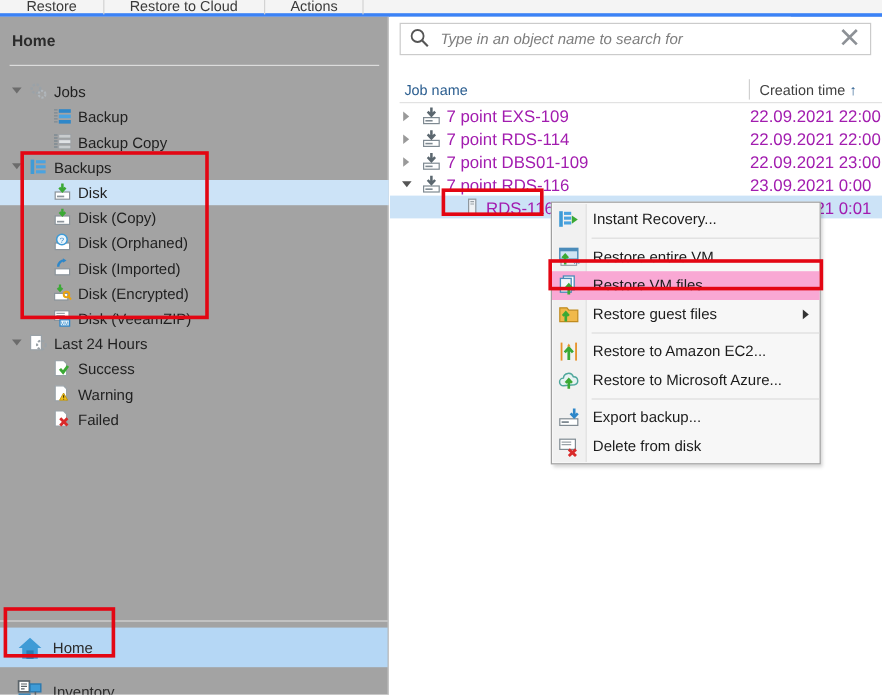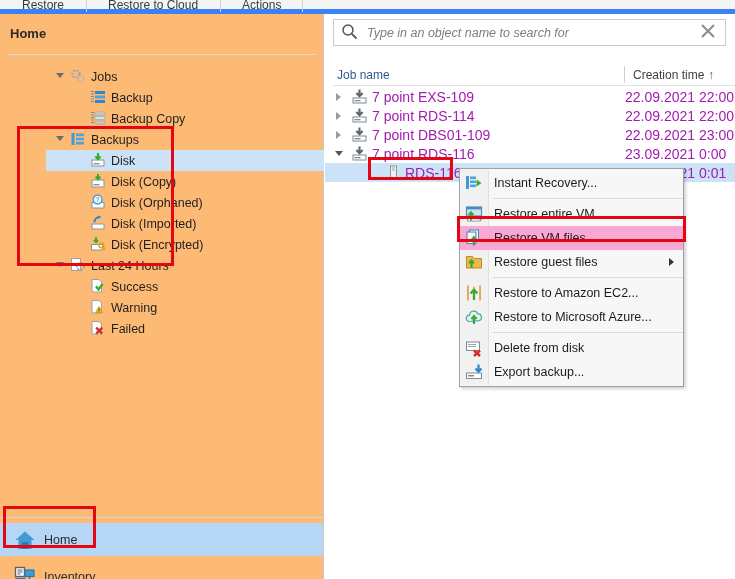--- a/index.html
+++ b/index.html
@@ -12,21 +12,21 @@
     font-size: 12px;
     color: #1a1a1a;
   }
 
   #app { position: relative; width: 735px; height: 579px; }
 
   
   .ribbon {
     position: absolute; left: 0; top: 0; width: 735px; height: 14px;
     background: #f4f4f4;
-    border-bottom: 5px solid #3b82f6;
+    border-bottom: 3px solid #3b82f6;
   }
   .ribbon-tabs {
     position: absolute; left: 0; top: -4px; height: 18px;
     display: flex; align-items: center;
   }
   .ribbon-tab {
     position: relative;
     font-size: 12px; color: #3a3a3a;
     padding: 0 22px;
     line-height: 18px;
@@ -37,33 +37,33 @@
     width: 1px; height: 14px; background: #d3d3d3;
   }
   .ribbon-tab.after-sep::after {
     content: ""; position: absolute; right: 0; top: 2px;
     width: 1px; height: 14px; background: #d3d3d3;
   }
 
   
   .left-pane {
     position: absolute; left: 0; top: 14px; width: 324px; height: 565px;
-    background: #fdba74;
+    background: #a3a3a3;
     border-right: 1px solid #c8c8c8;
   }
   .pane-title {
     position: absolute; left: 10px; top: 12px;
     font-size: 13px; font-weight: bold; color: #2b2b2b;
   }
   .pane-title-rule {
     position: absolute; left: 8px; top: 40px; width: 308px; height: 1px;
     background: #dcdcdc;
   }
 
-  .tree { position: absolute; left: 0; top: 52px; width: 324px; padding-left: 46px; }
+  .tree { position: absolute; left: 0; top: 52px; width: 324px; }
   .tree-row {
     position: relative; height: 21px; display: flex; align-items: center;
     font-size: 12.5px; color: #1f1f1f; white-space: nowrap;
   }
   .tree-row.selected { background: #cce3f7; }
   .tree-row .twisty {
     position: absolute; left: 10px; top: 7px;
     width: 0; height: 0;
     border-left: 4px solid transparent;
     border-right: 4px solid transparent;
@@ -321,20 +321,31 @@
           <svg width="16" height="16" viewBox="0 0 16 16">
             <rect x="1.5" y="8.5" width="11" height="5.5" fill="#fff" stroke="#8b949b" stroke-width="1"></rect>
             <path d="M6 1v4.4M4 4l2 2.2L8 4" stroke="#3ba935" stroke-width="1.9" fill="none"></path>
             <circle cx="11.4" cy="9.4" r="2.3" fill="none" stroke="#e8a312" stroke-width="1.6"></circle>
             <path d="M12.8 11l2.4 2.6M13.6 12.4l1-0.9" stroke="#e8a312" stroke-width="1.6"></path>
           </svg>
         </span>
         <span class="tlabel">Disk (Encrypted)</span>
       </div>
 
+      <div class="tree-row lvl2">
+        <span class="ticon">
+          <svg width="16" height="16" viewBox="0 0 16 16">
+            <rect x="1.5" y="2" width="12" height="8" fill="#fff" stroke="#8b949b" stroke-width="1"></rect>
+            <path d="M3 4.2h7M3 6h7M3 7.8h5" stroke="#9aa2a8" stroke-width="1"></path>
+            <rect x="6" y="9.5" width="8" height="5.2" fill="#e9f4fb" stroke="#2e87c9" stroke-width="1.1"></rect>
+            <text x="10" y="13.7" font-size="4.4" text-anchor="middle" fill="#2e87c9" font-family="Liberation Sans, sans-serif">VM</text>
+          </svg>
+        </span>
+        <span class="tlabel">Disk (VeeamZIP)</span>
+      </div>
 
       <div class="tree-row lvl1">
         <span class="twisty"></span>
         <span class="ticon">
           <svg width="16" height="16" viewBox="0 0 16 16">
             <rect x="1.5" y="1.5" width="9" height="12" fill="#fff" stroke="#9aa2a8" stroke-width="1"></rect>
             <circle cx="10.5" cy="9.5" r="3.6" fill="none" stroke="#9aa2a8" stroke-width="1.8" stroke-dasharray="2 1.4"></circle>
           </svg>
         </span>
         <span class="tlabel">Last 24 Hours</span>
@@ -563,37 +574,37 @@
             <path d="M9 16V8M6.4 11L9 8.2 11.6 11" stroke="#3ba935" stroke-width="2.2" fill="none"></path>
           </svg>
         </span>
         <span class="citem-label">Restore to Microsoft Azure...</span>
       </div>
       <div class="ctx-sep"></div>
 
       <div class="ctx-item">
         <span class="citem-icon">
           <svg width="18" height="18" viewBox="0 0 18 18">
+            <rect x="1.5" y="10" width="15" height="5.5" fill="#fff" stroke="#7f8a92" stroke-width="1"></rect>
+            <rect x="3" y="12" width="6" height="1.5" fill="#7f8a92"></rect>
+            <path d="M13.5 1.5v6.5M10.5 5.4l3 3.2 3-3.2" stroke="#2e87c9" stroke-width="2.2" fill="none"></path>
+          </svg>
+        </span>
+        <span class="citem-label">Export backup...</span>
+      </div>
+
+      <div class="ctx-item">
+        <span class="citem-icon">
+          <svg width="18" height="18" viewBox="0 0 18 18">
             <rect x="1.5" y="3" width="13" height="8.5" fill="#fff" stroke="#7f8a92" stroke-width="1"></rect>
             <path d="M3 5.5h8M3 7.5h8" stroke="#9aa2a8" stroke-width="1"></path>
             <path d="M9 11.5l6 5.5M15 11.5l-6 5.5" stroke="#d92a2a" stroke-width="2.4"></path>
           </svg>
         </span>
         <span class="citem-label">Delete from disk</span>
-      </div>
-
-      <div class="ctx-item">
-        <span class="citem-icon">
-          <svg width="18" height="18" viewBox="0 0 18 18">
-            <rect x="1.5" y="10" width="15" height="5.5" fill="#fff" stroke="#7f8a92" stroke-width="1"></rect>
-            <rect x="3" y="12" width="6" height="1.5" fill="#7f8a92"></rect>
-            <path d="M13.5 1.5v6.5M10.5 5.4l3 3.2 3-3.2" stroke="#2e87c9" stroke-width="2.2" fill="none"></path>
-          </svg>
-        </span>
-        <span class="citem-label">Export backup...</span>
       </div>
     </div>
   </div>
 
   <div class="redbox" style="left:17px;  top:126px; width:157px; height:140px;"></div>
   <div class="redbox" style="left:368px; top:157px; width:85px;  height:23px;"></div>
   <div class="redbox" style="left:457px; top:216px; width:229px; height:26px;"></div>
   <div class="redbox" style="left:3px;   top:506px; width:93px;  height:42px;"></div>
 
 </div>

